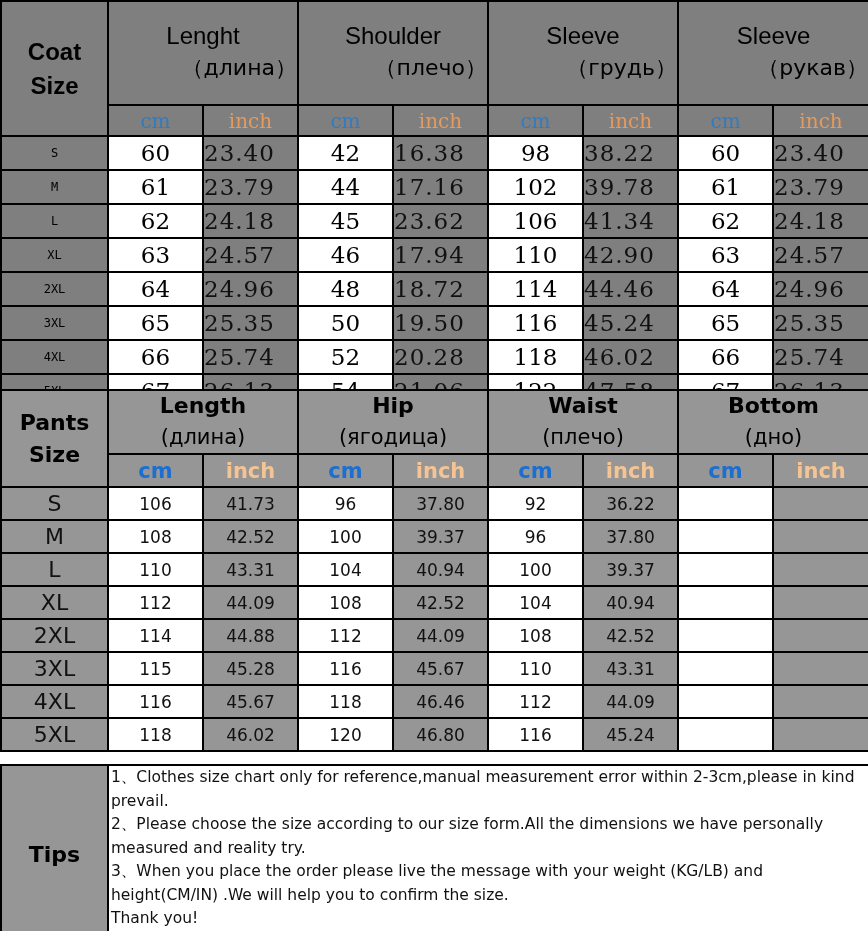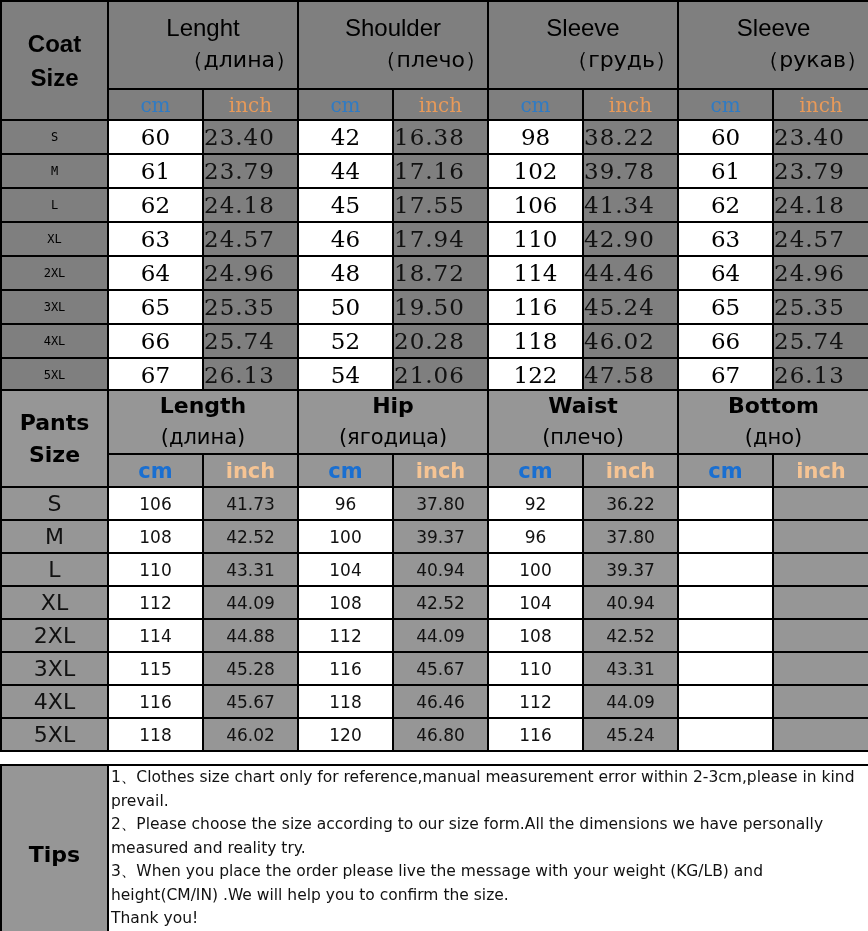--- a/index.html
+++ b/index.html
@@ -46,21 +46,21 @@
       <col style="width:95px">
       <col style="width:95px">
       <col style="width:95px">
       <col style="width:95px">
       <col style="width:95px">
       <col style="width:95px">
       <col style="width:95px">
       <col style="width:96px">
   </colgroup>
   <tbody>
-      <tr style="height:88px">
+      <tr style="height:104px">
     <td class="g coat-corner" rowspan="2">
       <span>Coat</span><br>
       <span>Size</span>
     </td>
     <td class="g coat-head" colspan="2">
       <span class="t">Lenght</span>
       <span class="s">（длина）</span>
     </td>
     <td class="g coat-head" colspan="2">
       <span class="t">Shoulder</span>
@@ -107,21 +107,21 @@
         <td class="w coat-val">102</td>
         <td class="g coat-val-in">39.78</td>
         <td class="w coat-val">61</td>
         <td class="g coat-val-in">23.79</td>
       </tr>
       <tr style="height: 34px;">
         <td class="g coat-size">L</td>
         <td class="w coat-val">62</td>
         <td class="g coat-val-in">24.18</td>
         <td class="w coat-val">45</td>
-        <td class="g coat-val-in">17.55</td>
+        <td class="g coat-val-in">23.62</td>
         <td class="w coat-val">106</td>
         <td class="g coat-val-in">41.34</td>
         <td class="w coat-val">62</td>
         <td class="g coat-val-in">24.18</td>
       </tr>
       <tr style="height: 34px;">
         <td class="g coat-size">XL</td>
         <td class="w coat-val">63</td>
         <td class="g coat-val-in">24.57</td>
         <td class="w coat-val">46</td>

